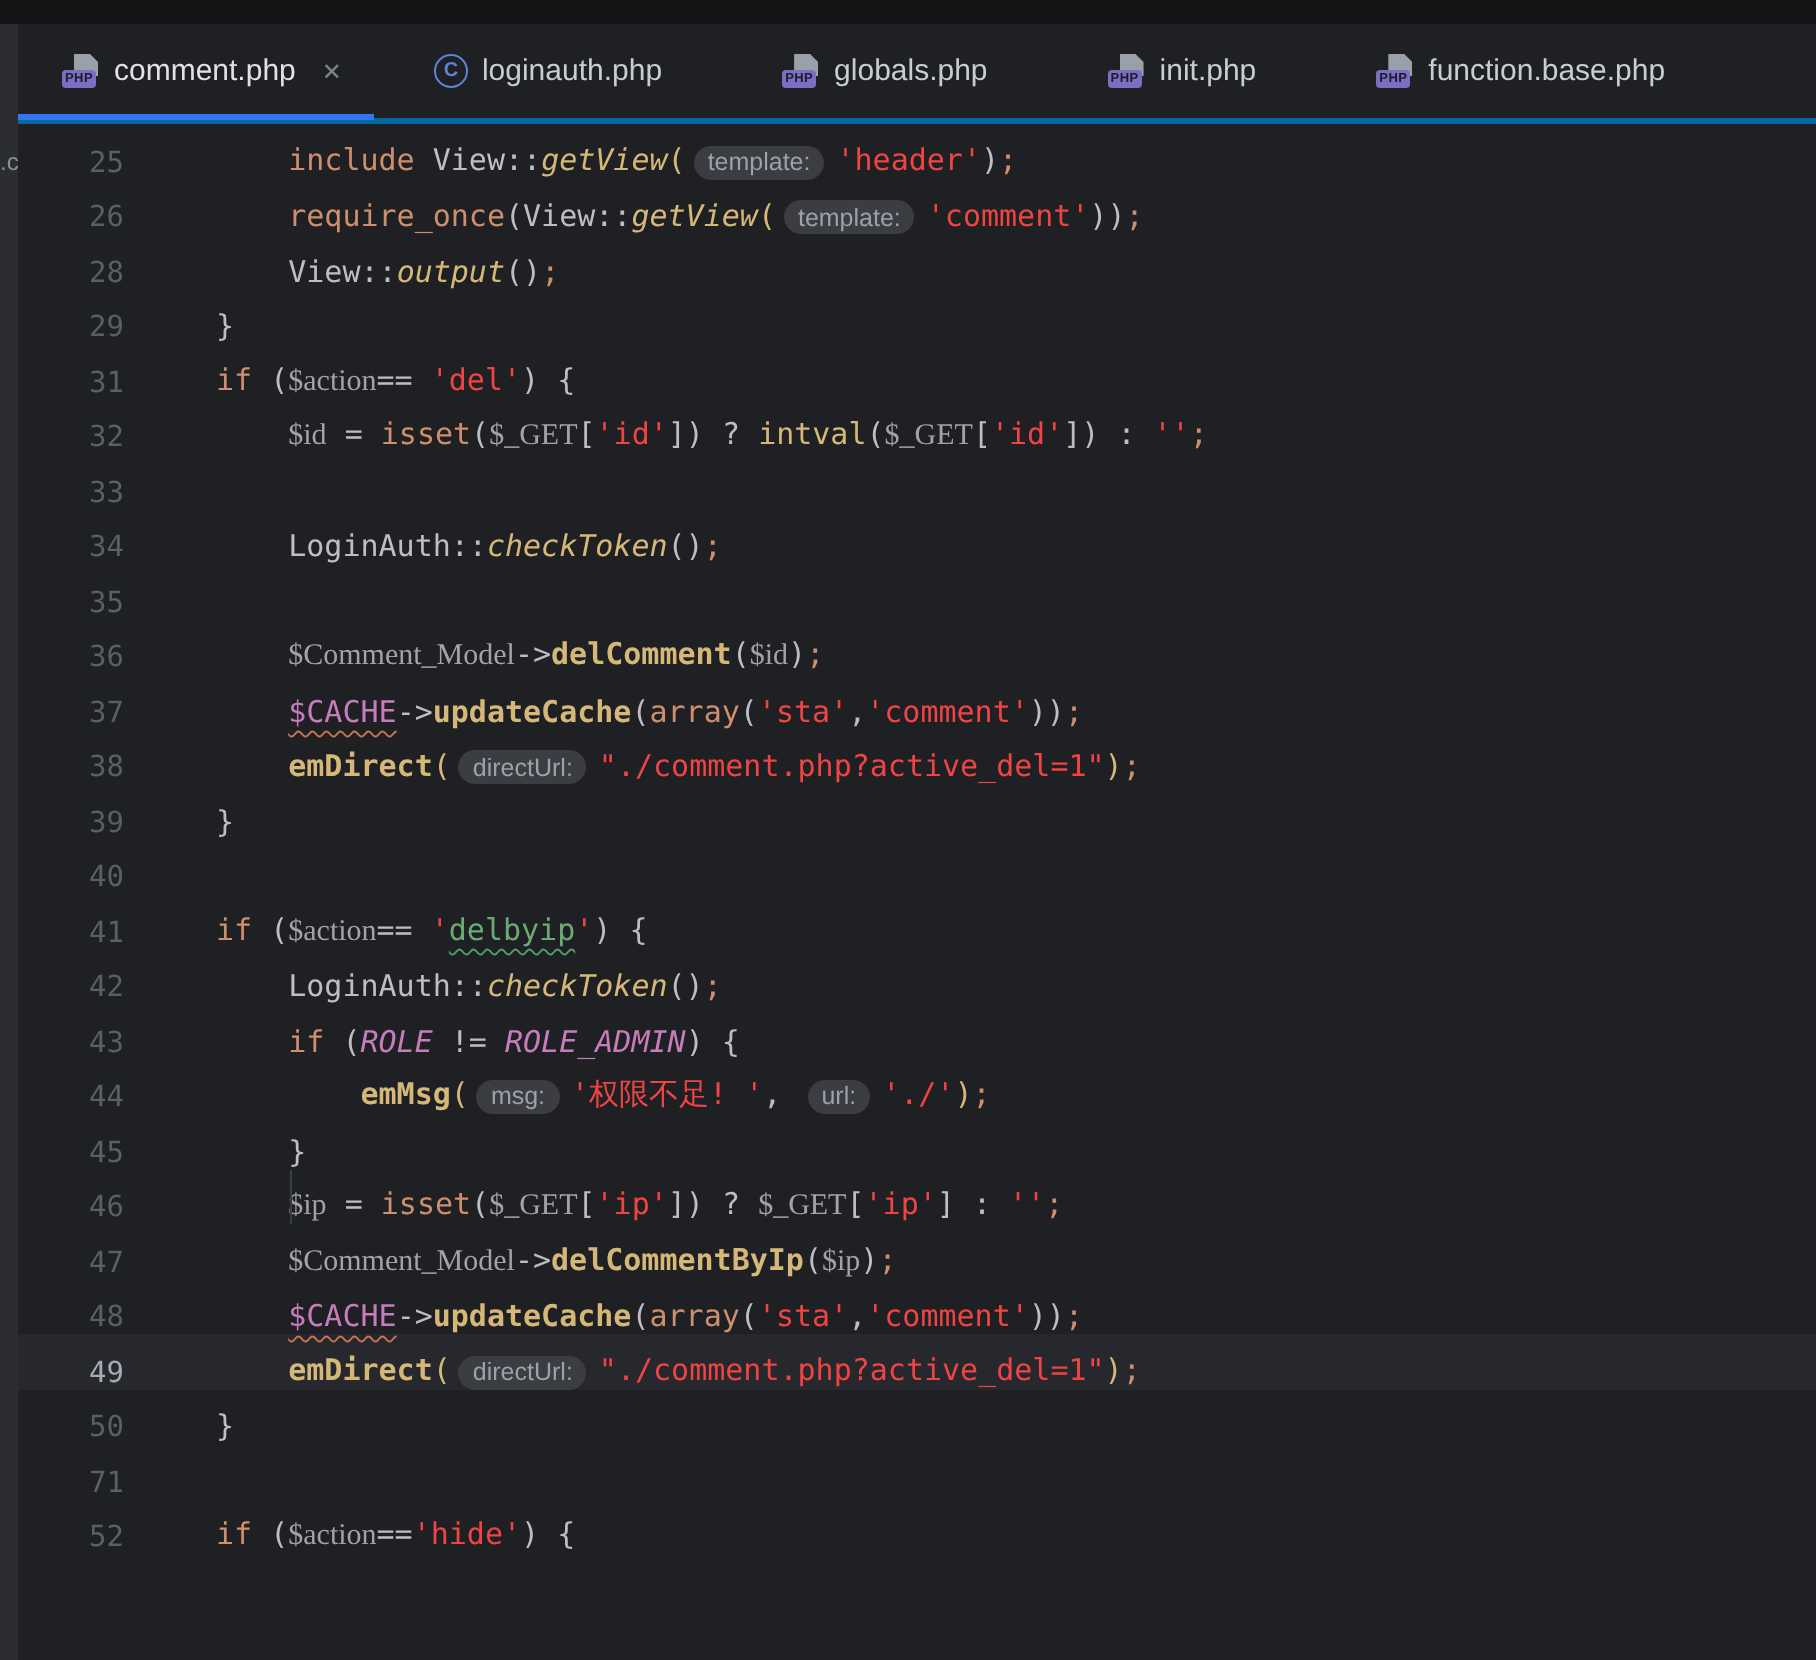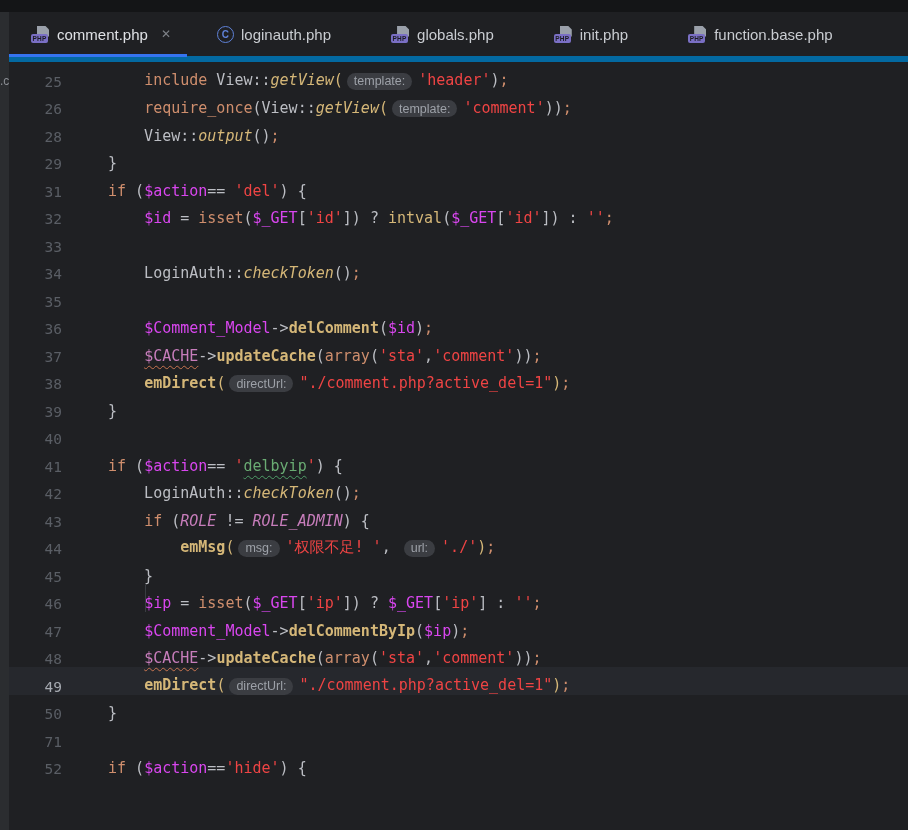--- a/index.html
+++ b/index.html
@@ -21,21 +21,21 @@
   }
   .left-strip .frag {
     position:absolute; left:0; top:62px;
     color:#8b8e94; font-size:12px; white-space:nowrap;
   }
 
   
   .tabbar {
     position:absolute; left:9px; top:12px; right:0; height:50px;
     background:#1f2023; display:flex; align-items:stretch;
-    border-bottom:6px solid #0369a1;
+    border-bottom:3px solid #0369a1;
   }
   .tab {
     position:relative; display:flex; align-items:center;
     padding:0 30px; cursor:default;
   }
   .tab.active { padding:0 14px 0 22px; }
   .tab.active::after {
     content:""; position:absolute; left:0; right:0; bottom:-1px; height:3px;
     background:#3574F0;
   }
@@ -79,21 +79,21 @@
     font-size:14.5px; user-select:none;
   }
   .row.hl .gutter { color:#a6aab1; }
   .code { white-space:pre; padding-left:46px; }
 
   .tk-d  { color:#bcbec4; }
   .tk-k  { color:#cf8e6d; }
   .tk-f  { color:#d5b778; }
   .tk-fi { color:#d5b778; font-style:italic; }
   .tk-fb { color:#d5b778; font-weight:600; }
-  .tk-v  { color:#d946ef; }
+  .tk-v  { color:#a3a3a3;font-family:Liberation Serif, serif; }
   .tk-vi { color:#c77dbb; font-style:italic; }
   .tk-vu { color:#c77dbb; text-decoration:underline wavy #c87450 1px; text-underline-offset:4px; }
   .tk-s  { color:#ef4444; }
   .tk-su { color:#6aab73; text-decoration:underline wavy #4f9e69 1px; text-underline-offset:4px; }
   .tk-sc { color:#cf8e6d; }
   .tk-h {
     font-family:"Liberation Sans", sans-serif; font-size:12.5px;
     background:#3b3d42; color:#9da1a8;
     border-radius:9px; padding:1.5px 7px; margin:0 6px 0 4px;
     display:inline-block; line-height:normal;

